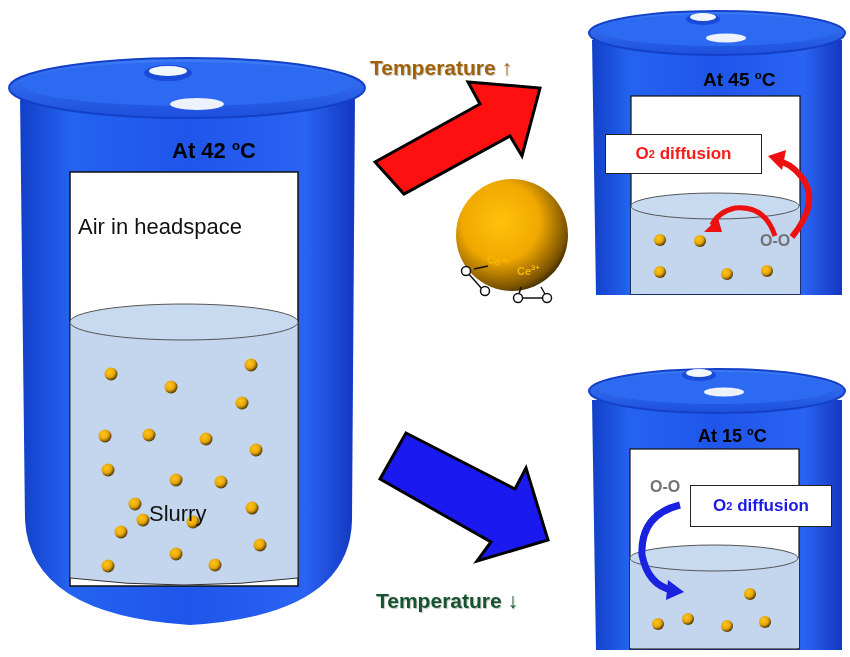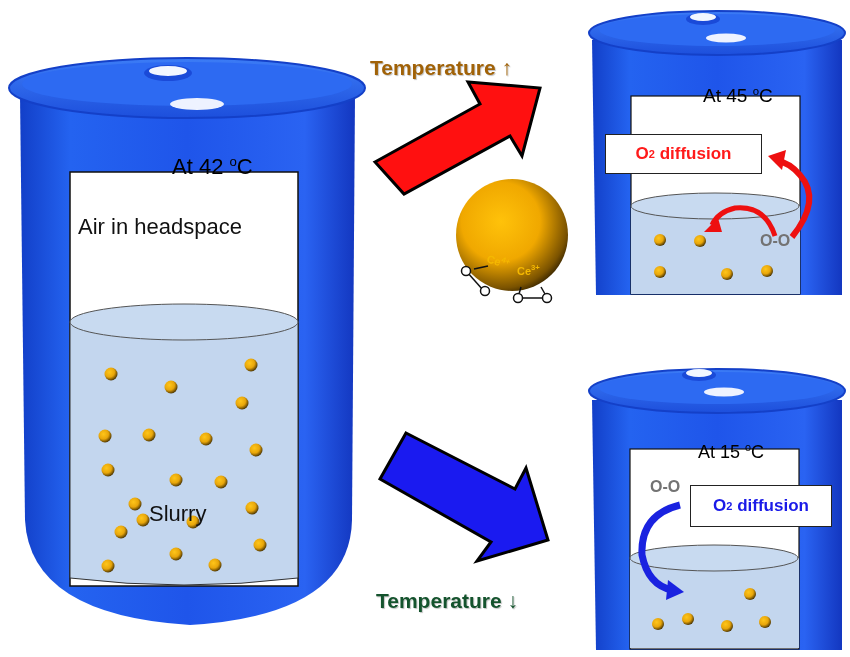--- a/index.html
+++ b/index.html
@@ -1,19 +1,19 @@
 <!DOCTYPE html>
 <html><head>
 <meta charset="utf-8">
 <style>
   html, body { margin:0; padding:0; background:#ffffff; }
   body { width:850px; height:657px; position:relative; overflow:hidden; font-family:"Liberation Sans", sans-serif; }
   svg { position:absolute; left:0; top:0; }
   .temp-label { position:absolute; font-weight:bold; font-size:21px; text-shadow:1px 1px 1px rgba(0,0,0,0.25); white-space:nowrap; }
-  .barrel-title { position:absolute; font-weight:normal; color:#000; white-space:nowrap;margin-top:16px; }
+  .barrel-title { position:absolute; font-weight:bold; color:#000; white-space:nowrap; }
   .barrel-title sup { font-size:0.6em; }
   .plain-label { position:absolute; color:#111; white-space:nowrap;margin-top:7px; }
   .diff-box { position:absolute; background:#fff; border:1.5px solid #222; font-weight:bold; font-size:17px; display:flex; align-items:center; justify-content:center; white-space:nowrap; }
   .diff-box sub { font-size:0.65em; }
   .oo { position:absolute; font-weight:bold; font-size:16px; color:#737373; white-space:nowrap; }
   .ce { position:absolute; font-weight:bold; font-size:11px; color:#f5b800; white-space:nowrap; }
   .ce sup { font-size:0.7em; }
 </style>
 </head>
 <body>

